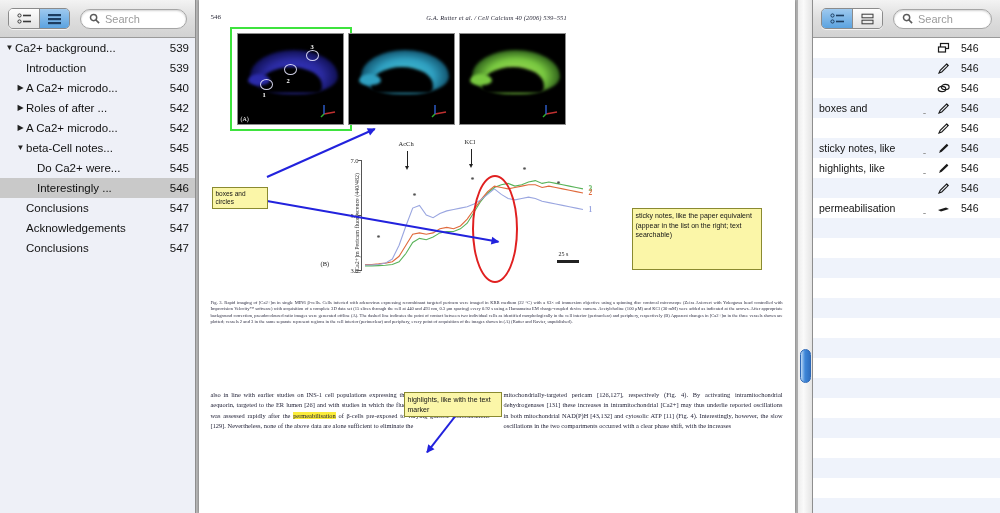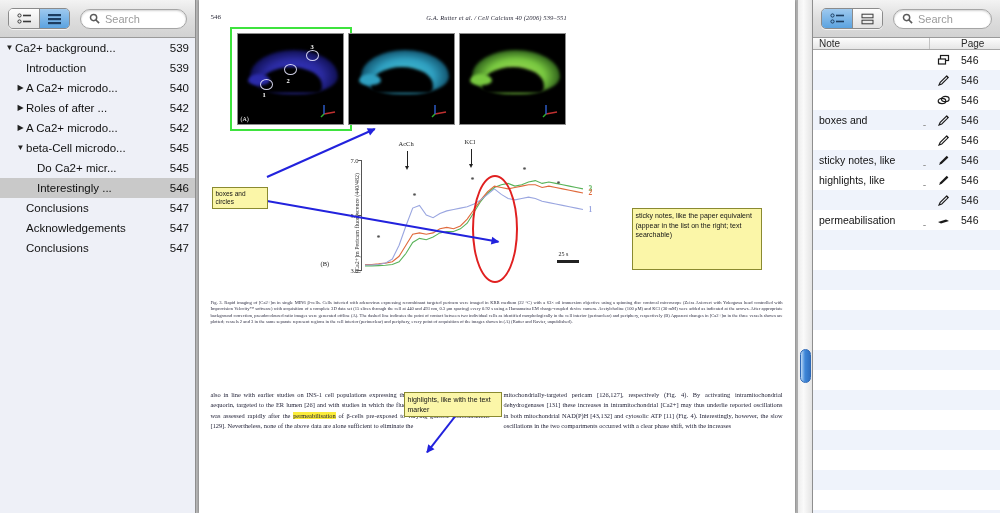--- a/index.html
+++ b/index.html
@@ -191,27 +191,27 @@
         </div>
         <div class="orow">
           <span class="ind1" style="display: inline-block;"></span>
           <span class="tri">▶</span>
           <span class="otitle">A Ca2+ microdo...</span>
           <span class="opage">542</span>
         </div>
         <div class="orow">
           <span class="ind1" style="display: inline-block;"></span>
           <span class="tri">▼</span>
-          <span class="otitle">beta-Cell microdo...</span>
+          <span class="otitle">beta-Cell notes...</span>
           <span class="opage">545</span>
         </div>
         <div class="orow">
           <span class="ind2" style="display: inline-block;"></span>
           <span class="tri"></span>
-          <span class="otitle">Do Ca2+ micr...</span>
+          <span class="otitle">Do Ca2+ were...</span>
           <span class="opage">545</span>
         </div>
         <div class="orow sel">
           <span class="ind2" style="display: inline-block;"></span>
           <span class="tri"></span>
           <span class="otitle">Interestingly ...</span>
           <span class="opage">546</span>
         </div>
         <div class="orow">
           <span class="ind1" style="display: inline-block;"></span>
@@ -375,25 +375,20 @@
       </div>
       <div class="searchbox">
         <svg class="mag" viewBox="0 0 12 12">
           <circle cx="5" cy="5" r="3.4" fill="none" stroke="#5a5a5a" stroke-width="1.6"></circle>
           <line x1="7.6" y1="7.6" x2="11" y2="11" stroke="#5a5a5a" stroke-width="1.8"></line>
         </svg>
         <span class="ph">Search</span>
       </div>
     </div>
 
-    <div class="thead">
-      <div class="thc1">Note</div>
-      <div class="thc2"></div>
-      <div class="thc3">Page</div>
-    </div>
 
     <div id="notelist">
         <div class="nrow">
           <div class="ntext"></div>
           <div class="nicon">
             <svg width="13" height="13" viewBox="0 0 13 13">
               <rect x="3.5" y="1.5" width="8" height="5" fill="none" stroke="#1a1a1a" stroke-width="1.2"></rect>
               <rect x="1.5" y="5" width="7" height="5" fill="#fff" stroke="#1a1a1a" stroke-width="1.2"></rect>
             </svg>
           </div>

